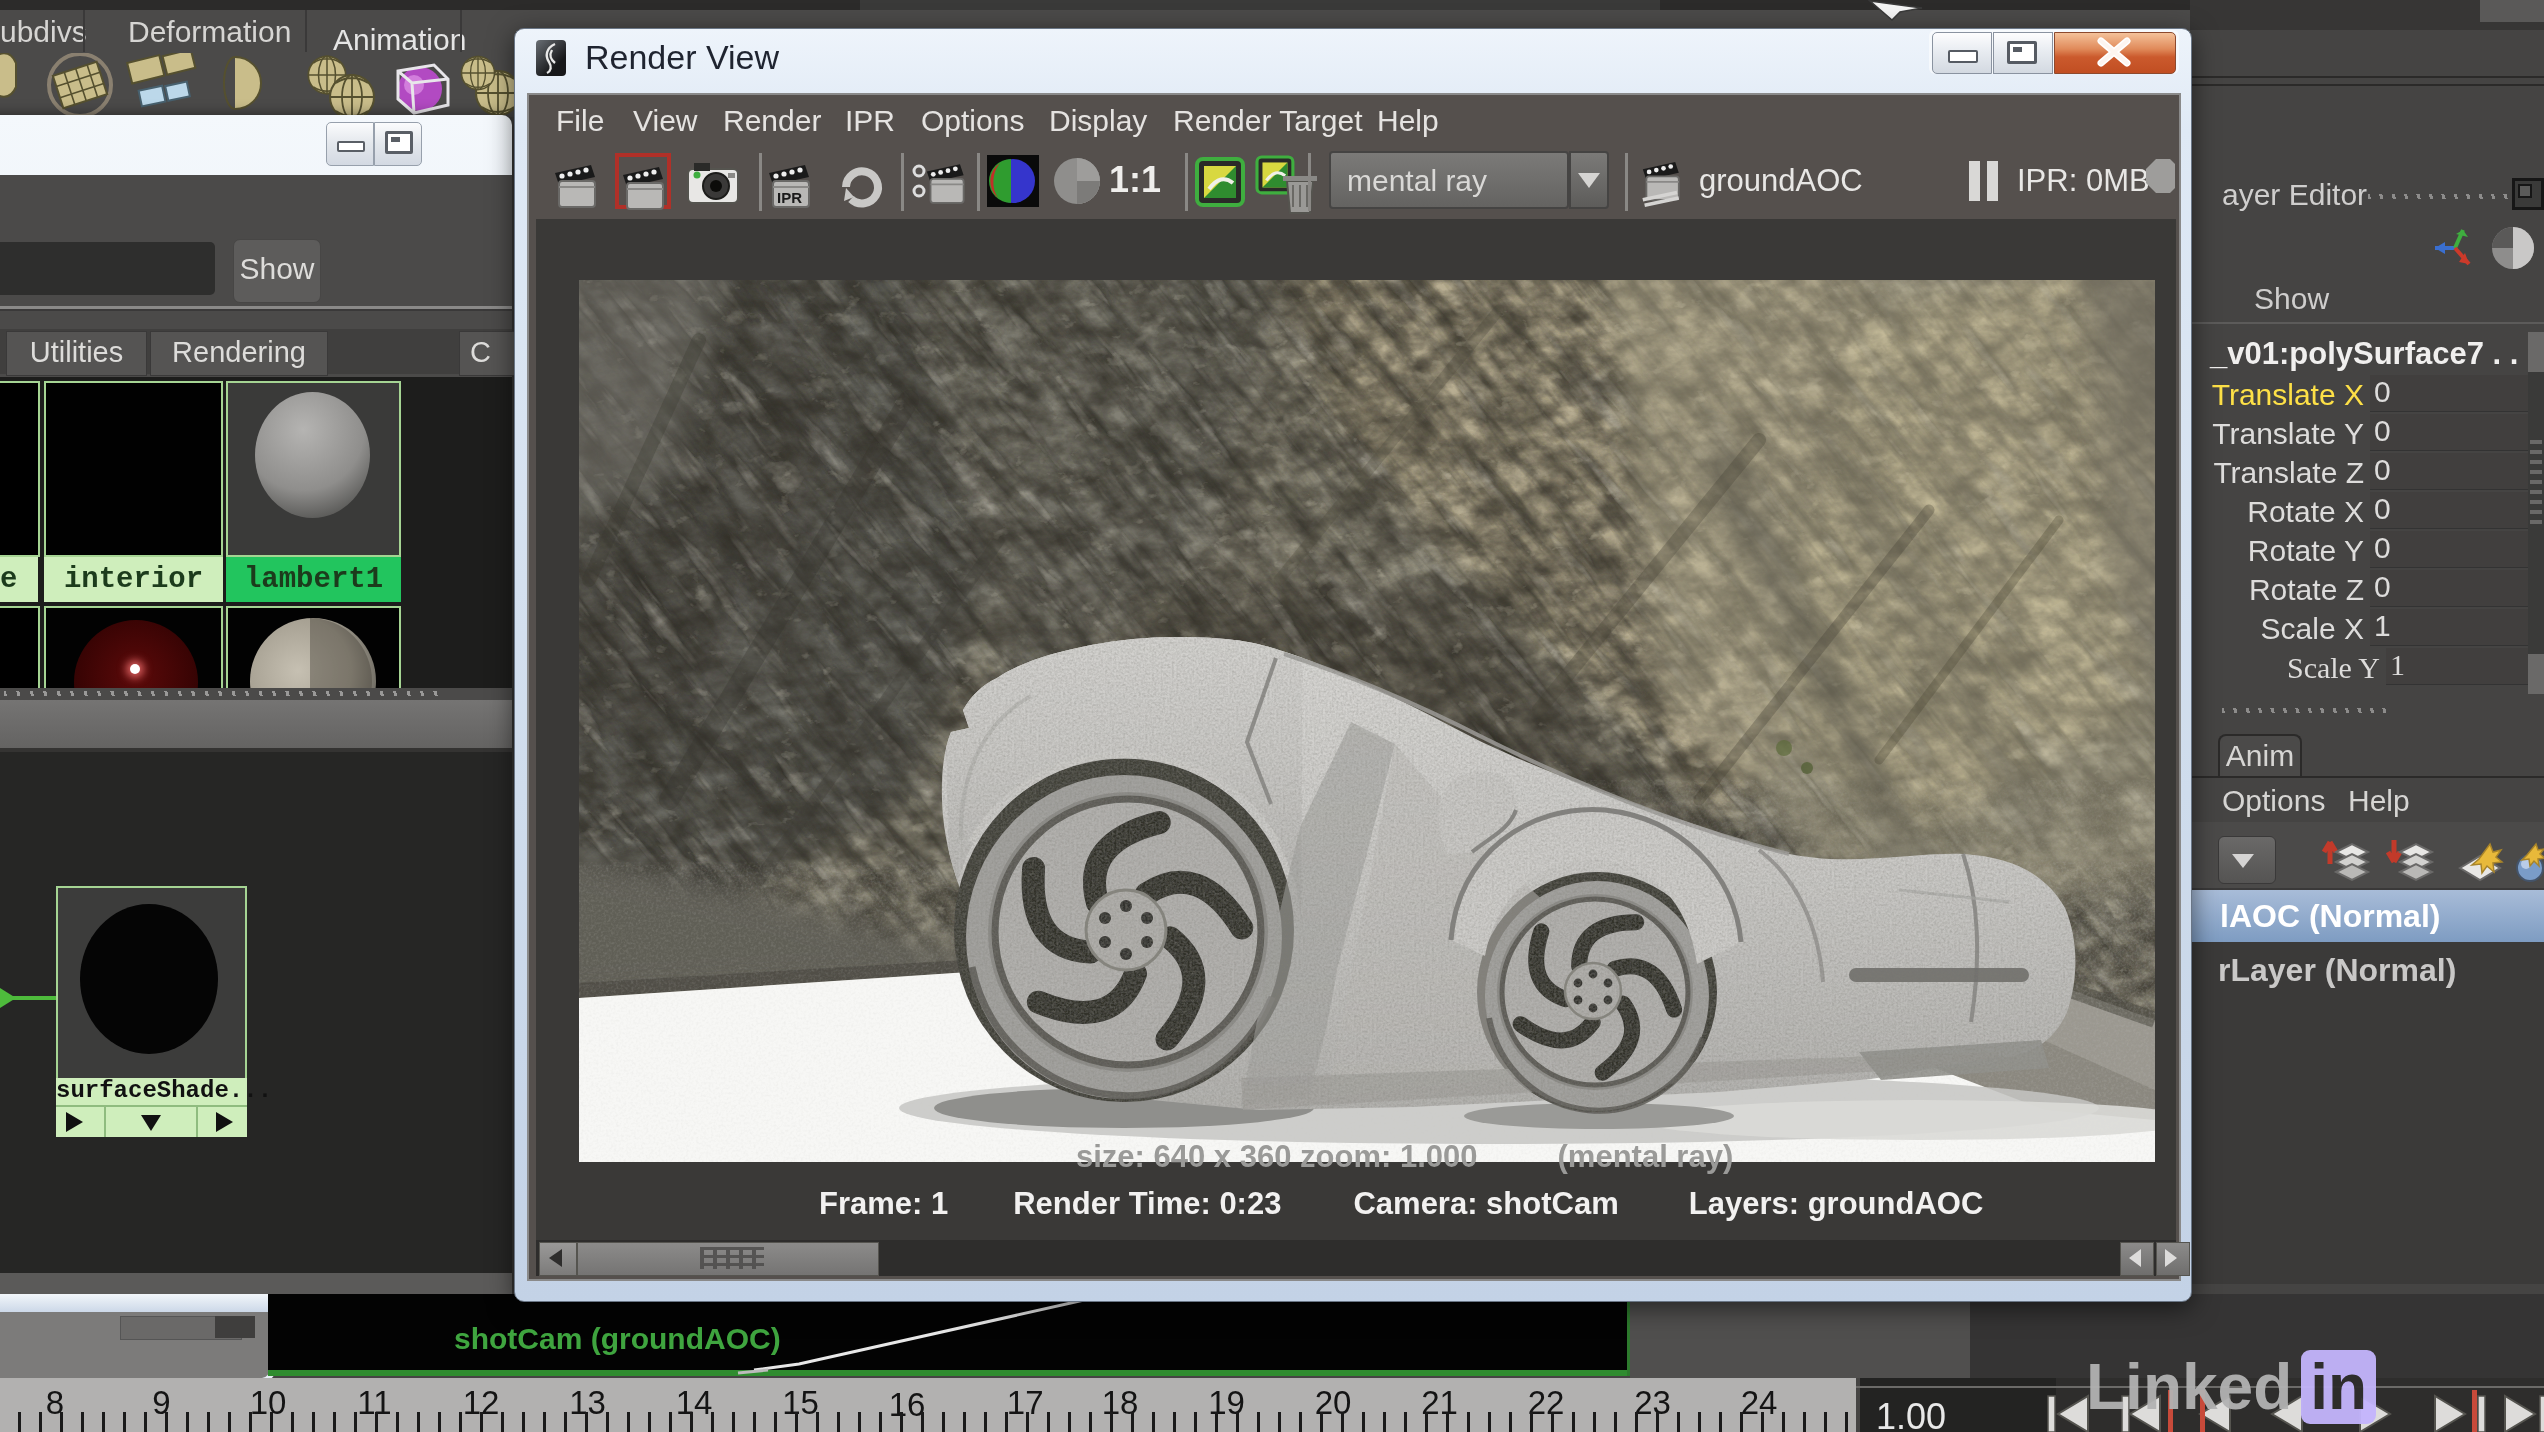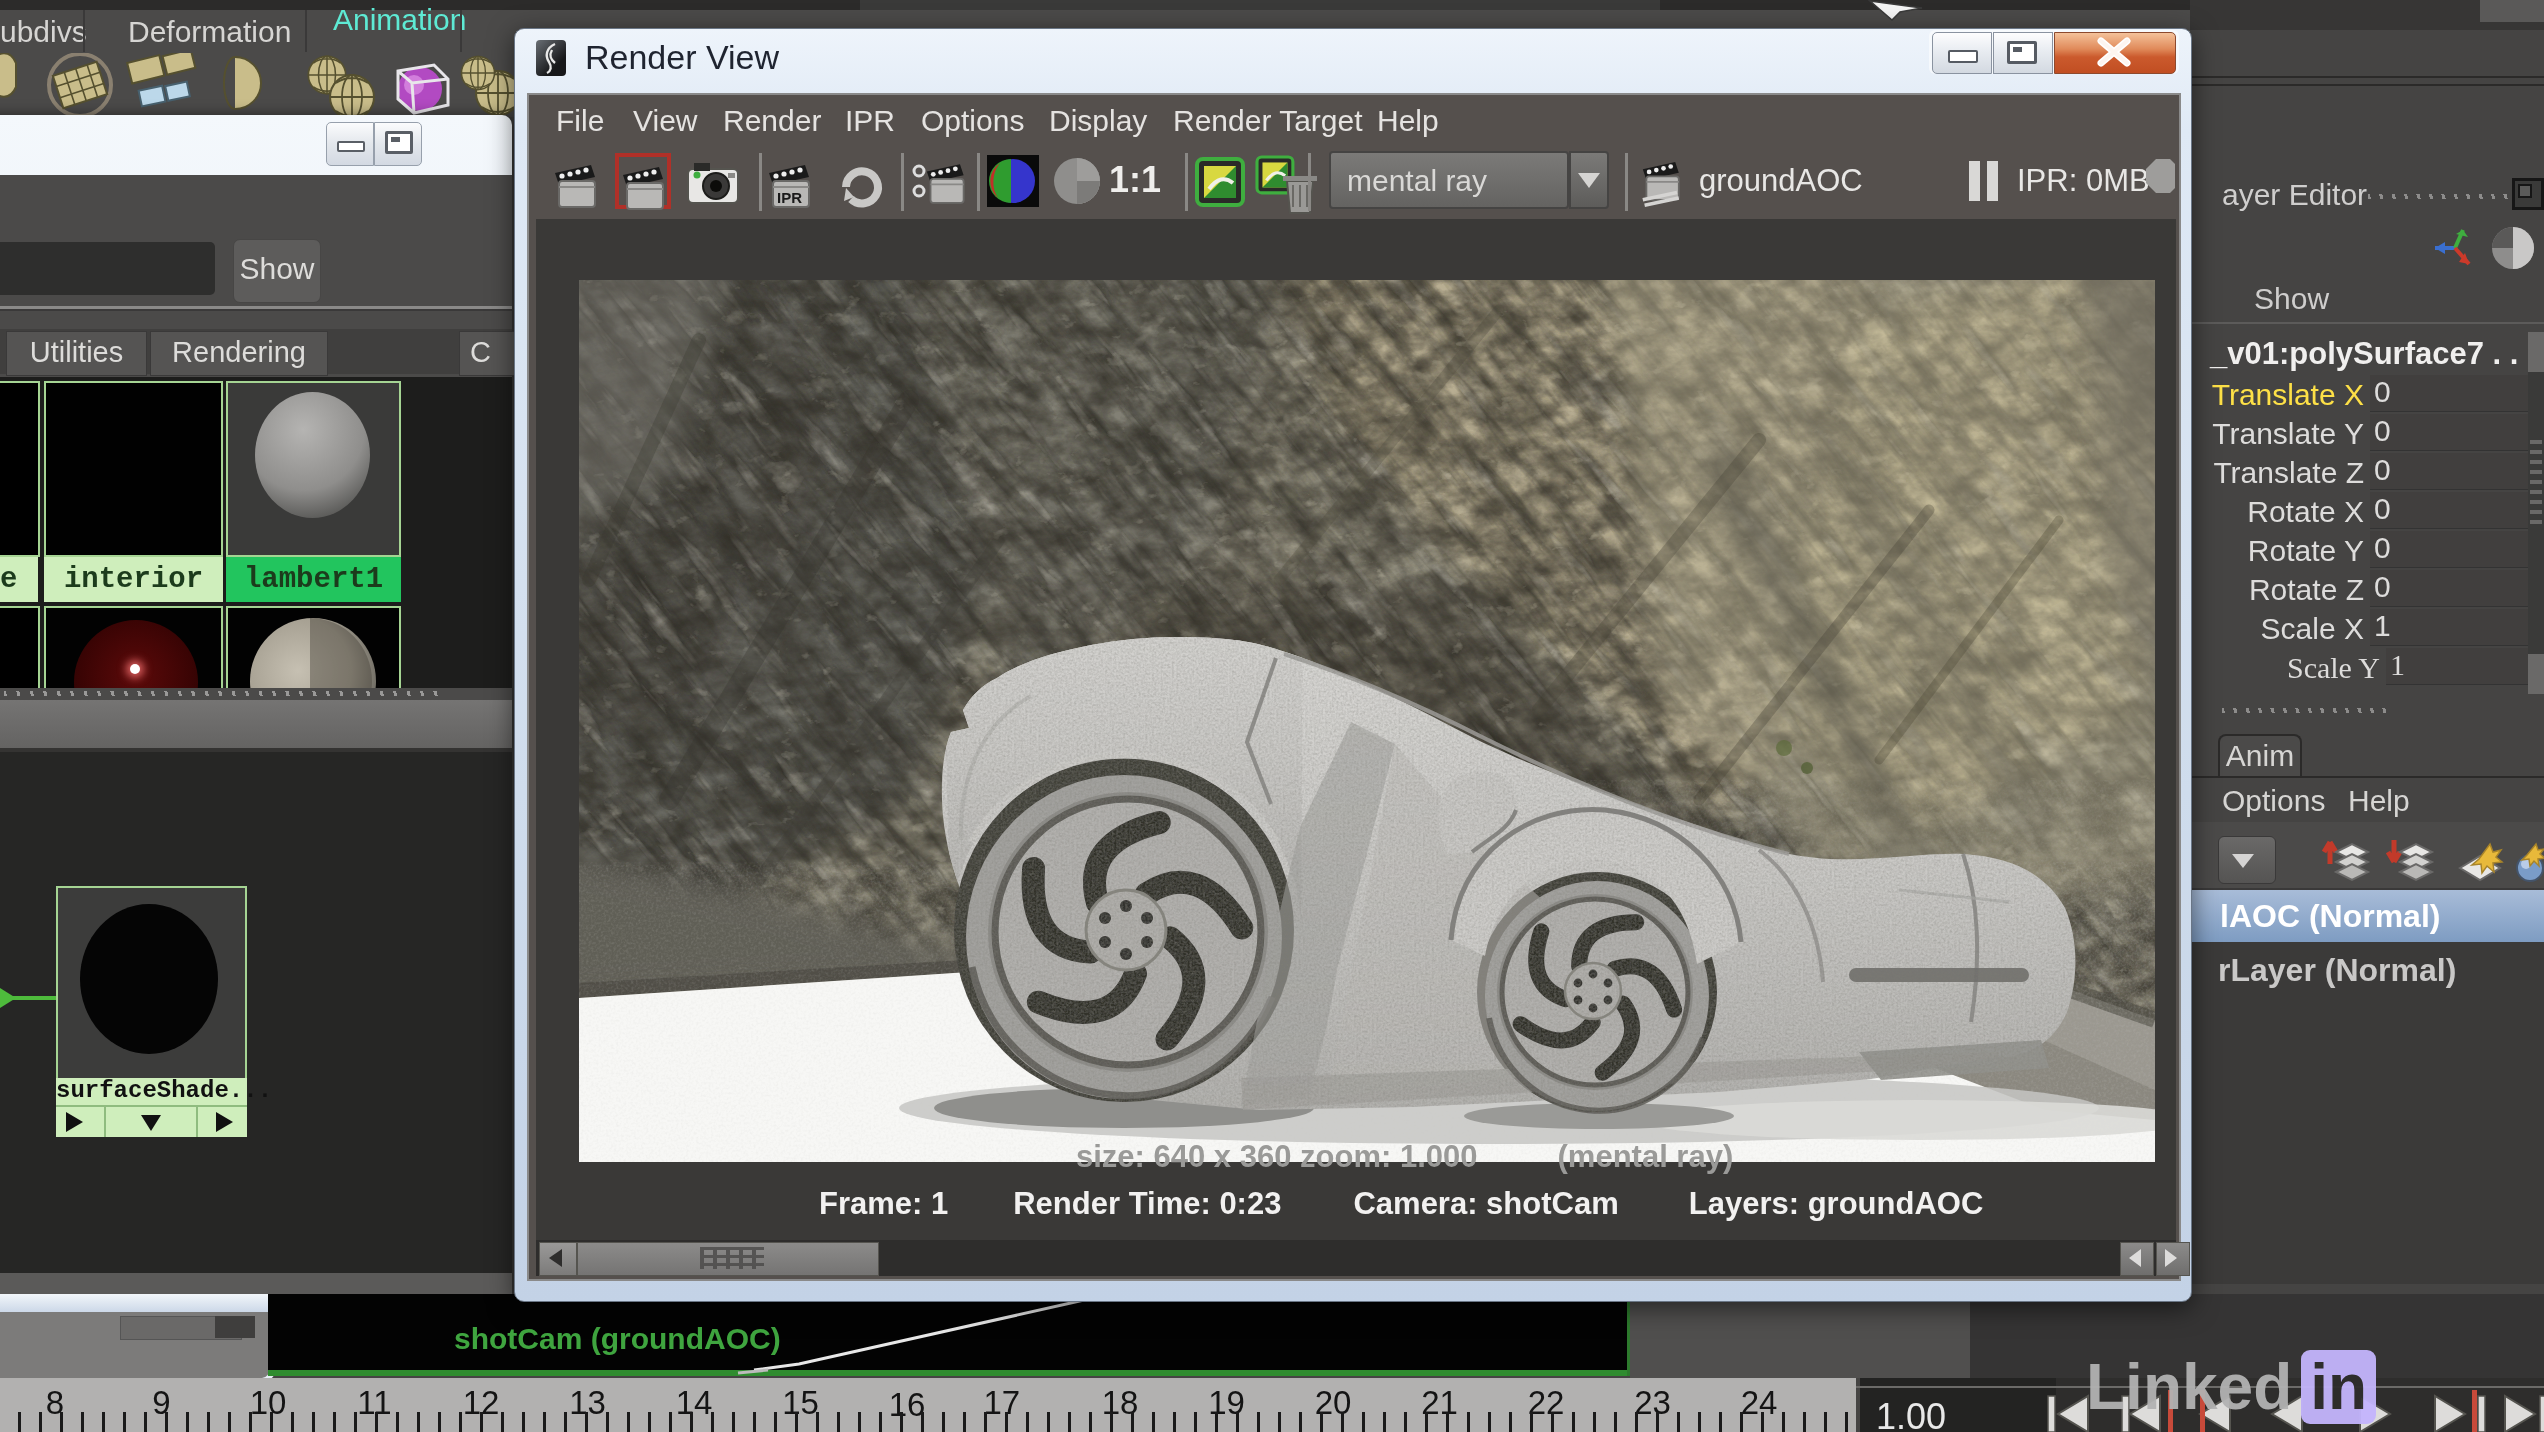--- a/index.html
+++ b/index.html
@@ -10,21 +10,21 @@
 <body>
 
 <div class="abs" style="left:0;top:0;width:2544px;height:10px;background:#2c2b2a;"></div>
 <div class="abs" style="left:860px;top:0;width:800px;height:10px;background:#3a3a39;"></div>
 
 <div class="abs" style="left:0;top:10px;width:2544px;height:43px;background:#4b4a49;border-bottom:1px solid #3a3939;"></div>
 <div class="abs" style="left:0;top:15px;color:#d6d5d3;font-size:30px;">ubdivs</div>
 <div class="abs" style="left:83px;top:10px;width:2px;height:42px;background:#3a3939;"></div>
 <div class="abs" style="left:128px;top:15px;color:#d6d5d3;font-size:30px;">Deformation</div>
 <div class="abs" style="left:305px;top:10px;width:2px;height:42px;background:#3a3939;"></div>
-<div class="abs" style="left:333px;top:3px;color:#5eead4;font-size:30px;">Animation</div>
+<div class="abs" style="left:333px;top:23px;color:#e5e5e5;font-size:30px;">Animation</div>
 <div class="abs" style="left:460px;top:10px;width:2px;height:42px;background:#3a3939;"></div>
 
 <div class="abs" style="left:0;top:53px;width:2544px;height:64px;background:#4b4a49;"></div>
 <svg class="abs" style="left:0;top:53px;" width="540" height="64" viewBox="0 0 540 64">
 <defs>
  <g id="gsphere">
         <circle cx="0" cy="0" r="22" fill="#c9bd8a" stroke="#55502f" stroke-width="2"></circle>
         <path d="M-22,0 h44 M0,-22 v44 M-16,-14 a28,28 0 0 1 32,0 M-16,14 a28,28 0 0 0 32,0" stroke="#55502f" stroke-width="1.8" fill="none"></path>
         <ellipse cx="0" cy="0" rx="10" ry="22" fill="none" stroke="#55502f" stroke-width="1.8"></ellipse>
       </g>
@@ -149,21 +149,21 @@
 <div class="abs" id="timeline" style="left:0;top:1378px;width:1856px;height:54px;color:#141414;font-size:33px;">
     <span style="position:absolute;left:25px;top:6px;width:60px;text-align:center;">8</span>
     <span style="position:absolute;left:131.5px;top:6px;width:60px;text-align:center;">9</span>
     <span style="position:absolute;left:238px;top:6px;width:60px;text-align:center;">10</span>
     <span style="position:absolute;left:344.5px;top:6px;width:60px;text-align:center;">11</span>
     <span style="position:absolute;left:451px;top:6px;width:60px;text-align:center;">12</span>
     <span style="position:absolute;left:557.5px;top:6px;width:60px;text-align:center;">13</span>
     <span style="position:absolute;left:664px;top:6px;width:60px;text-align:center;">14</span>
     <span style="position:absolute;left:770.5px;top:6px;width:60px;text-align:center;">15</span>
     <span style="position:absolute;left:877px;top:8px;width:60px;text-align:center;">16</span>
-    <span style="position:absolute;left:983.5px;top:6px;width:60px;text-align:left;">17</span>
+    <span style="position:absolute;left:983.5px;top:6px;width:60px;text-align:right;">17</span>
     <span style="position:absolute;left:1090px;top:6px;width:60px;text-align:center;">18</span>
     <span style="position:absolute;left:1196.5px;top:6px;width:60px;text-align:center;">19</span>
     <span style="position:absolute;left:1303px;top:6px;width:60px;text-align:center;">20</span>
     <span style="position:absolute;left:1409.5px;top:6px;width:60px;text-align:center;">21</span>
     <span style="position:absolute;left:1516px;top:6px;width:60px;text-align:center;">22</span>
     <span style="position:absolute;left:1622.5px;top:6px;width:60px;text-align:center;">23</span>
     <span style="position:absolute;left:1729px;top:6px;width:60px;text-align:center;">24</span>
   </div>
 <div class="abs" style="left:0;top:1412px;width:1856px;height:20px;background:repeating-linear-gradient(90deg,transparent 0 18px,#1a1a1a 18px 21px);"></div>
 

